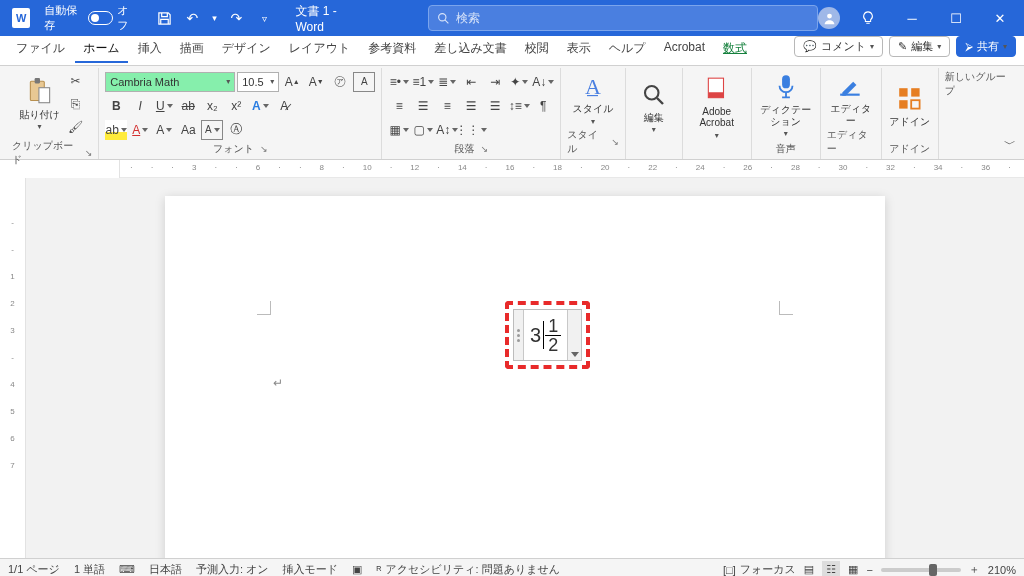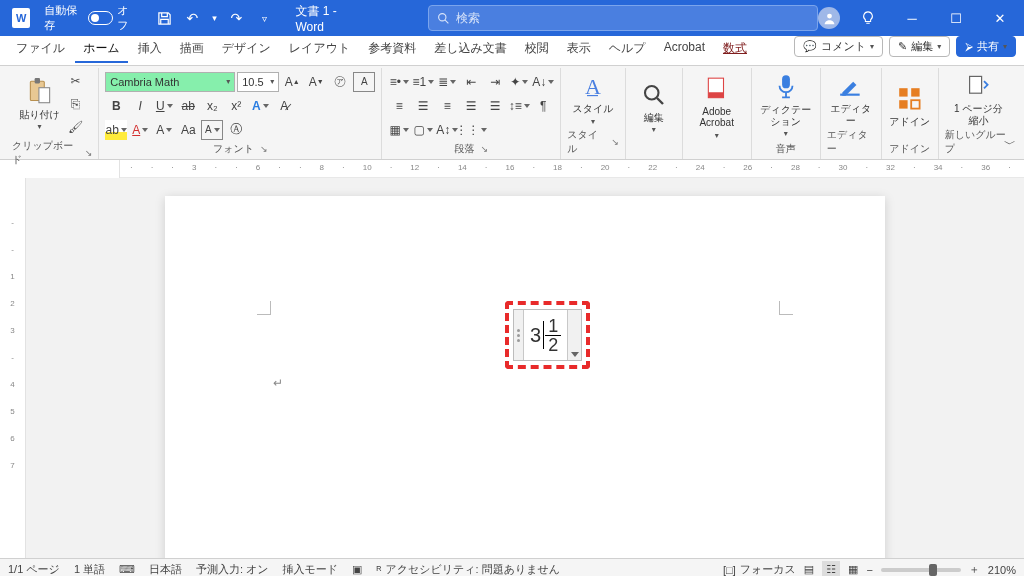--- a/index.html
+++ b/index.html
@@ -17,21 +17,21 @@
   .search-wrap { flex: 0 0 auto; margin-left: 30px; }
   .search { width: 390px; height: 26px; background: #4a7fe0; border: 1px solid #7aa4ec; border-radius: 4px; display: flex; align-items: center; padding: 0 8px; color: #d8e4f9; gap: 6px; font-size: 12px; margin-left: 36px; }
   .titlebar .right { margin-left: auto; display: flex; align-items: center; gap: 4px; }
   .titlebar .right .tbtn { width: 40px; height: 36px; display: flex; align-items: center; justify-content: center; font-size: 13px; cursor: pointer; }
   .avatar { width: 22px; height: 22px; border-radius: 50%; background: #9fb8e8; display: flex; align-items: center; justify-content: center; font-size: 13px; margin-right: 4px; }
 
   
   .tabs-row { height: 30px; background: #fff; display: flex; align-items: flex-start; padding: 0 8px; border-bottom: 1px solid #d0d0d0; gap: 2px; }
   .tab { padding: 4px 8px; font-size: 12px; color: #444; cursor: pointer; }
   .tab.active { font-weight: 400; border-bottom: 2px solid #2667d9; color: #111; }
-  .tab.eq { color: #7f1d1d; text-decoration: underline; }
+  .tab.eq { color: #15803d; text-decoration: underline; }
   .tabs-right { margin-left: auto; display: flex; gap: 6px; }
   .pill { border: 1px solid #b8b8b8; border-radius: 4px; padding: 2px 8px; font-size: 11px; display: flex; align-items: center; gap: 4px; cursor: pointer; }
   .pill.share { background: #2667d9; color: #fff; border-color: #2667d9; }
 
   
   .ribbon { height: 94px; background: #f5f5f5; border-bottom: 1px solid #d0d0d0; display: flex; padding: 2px 6px 0 6px; position: relative; }
   .rgroup { border-right: 1px solid #dcdcdc; padding: 0 6px; display: flex; flex-direction: column; align-items: center; }
   .rgroup .body { flex: 1; display: flex; align-items: center; gap: 3px; padding-top:3px; }
   .rgroup .glabel { font-size: 10px; color: #555; padding: 2px 0 3px 0; display:flex; align-items:center; gap:6px;}
   .glabel .dlg { font-size:9px; color:#777;}
@@ -363,31 +363,20 @@
           </span>
         <span>アドイン</span>
       </div>
     </div>
     <div class="glabel">
         <span>アドイン</span>
       </div>
   </div>
 
   <div class="rgroup" style="border-right:none;">
-    <div class="body">
-      <div class="bigbtn" style="width:52px;">
-        <span class="ico">
-            <svg width="24" height="24" viewBox="0 0 20 20">
-              <rect x="3" y="2" width="10" height="14" fill="#fff" stroke="#666"></rect>
-              <path d="M15 6l3 3-3 3" fill="none" stroke="#3a7fe0" stroke-width="1.5"></path>
-            </svg>
-          </span>
-        <span>1 ページ分縮小</span>
-      </div>
-    </div>
     <div class="glabel">
         <span>新しいグループ</span>
       </div>
   </div>
 
   <span class="collapse">﹀</span>
 </div>
 
 <div class="ruler-row">
   <div class="ruler-gutter"></div>

